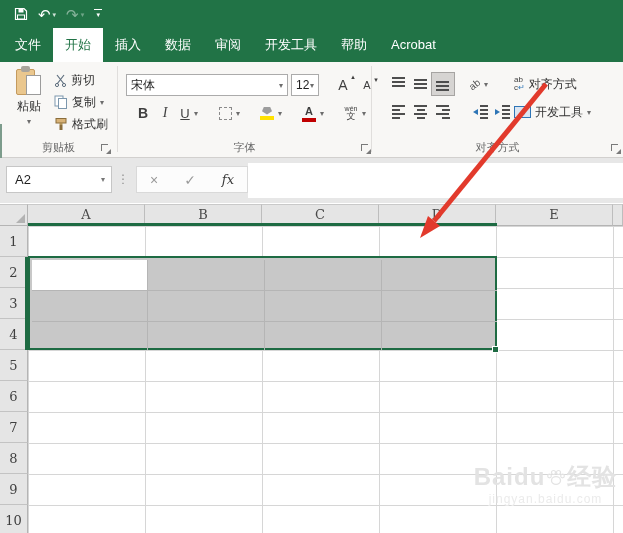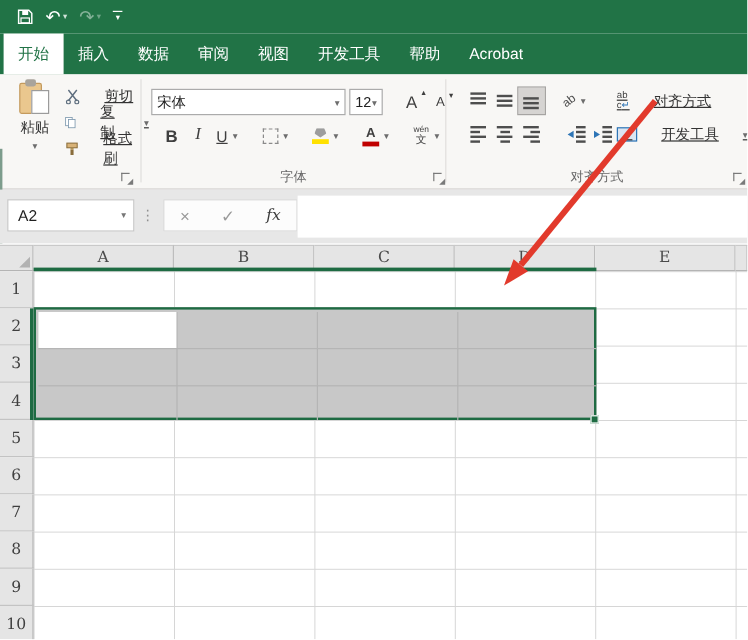--- a/index.html
+++ b/index.html
@@ -24,21 +24,21 @@
   .ribbon { position:absolute; left:0; top:62px; width:623px; height:96px; background:#f8f7f5; border-bottom:1px solid #d2d0ce; }
   .edge-strip { position:absolute; left:0; top:62px; width:2px; height:96px; background:#7d9c8c; }
   .gsep { position:absolute; top:4px; width:1px; height:86px; background:#e0dedc; }
   .group { position:absolute; top:0; height:96px; }
   .group-label { position:absolute; bottom:3px; left:0; right:0; text-align:center; font-size:11px; color:#676767; }
   .launcher { position:absolute; width:10px; height:10px; }
   .launcher::before { content:""; position:absolute; left:0; top:0; width:6px; height:6px; border-left:1px solid #7a7a7a; border-top:1px solid #7a7a7a; }
   .launcher::after { content:""; position:absolute; right:0; bottom:0; width:0; height:0; border-bottom:5px solid #7a7a7a; border-left:5px solid transparent; }
 
   .big-btn { position:absolute; display:flex; flex-direction:column; align-items:center; gap:2px; font-size:12px; color:#333; }
-  .sm-btn { position:absolute; display:flex; align-items:center; gap:20px; font-size:12px; color:#333; height:20px;text-decoration:underline; }
+  .sm-btn { position:absolute; display:flex; align-items:center; gap:4px; font-size:12px; color:#333; height:20px; }
   .caret { font-size:8px; color:#6d6d6d; }
 
   
   .clip-ic { position:relative; width:26px; height:30px; }
   .clip-board { position:absolute; left:0; top:3px; width:19px; height:26px; background:#eac78e; border:1px solid #c49a5d; border-radius:2px; }
   .clip-clip { position:absolute; left:5px; top:0; width:9px; height:6px; background:#a9a49c; border-radius:2px; }
   .clip-page { position:absolute; left:10px; top:9px; width:15px; height:20px; background:#fff; border:1px solid #9b9b9b; }
   .svg-ic { display:inline-block; }
 
   
@@ -135,25 +135,25 @@
       <span>↷</span>
       <span class="mini-caret">▾</span>
     </span>
     <span class="qat-more">
       <span class="topline"></span>
       <span class="mini-caret">▾</span>
     </span>
   </div>
 
   <div class="tabrow">
+    <span class="tab">文件</span>
     <span class="tab selected">开始</span>
     <span class="tab">插入</span>
     <span class="tab">数据</span>
     <span class="tab">审阅</span>
-    <span class="tab">视图</span>
     <span class="tab">开发工具</span>
     <span class="tab">帮助</span>
     <span class="tab">Acrobat</span>
   </div>
 
   <div class="ribbon">
     <div class="gsep" style="left:117px"></div>
     <div class="gsep" style="left:371px"></div>
 
     <div class="group" style="left:0;width:117px">
@@ -183,20 +183,21 @@
         <span class="caret">▾</span>
       </div>
       <div class="sm-btn" style="left:54px;top:52px">
         <svg class="svg-ic" width="14" height="14" viewBox="0 0 14 14">
           <rect x="2" y="1.5" width="10" height="4.5" fill="#d8b277" stroke="#8a6d3b"></rect>
           <rect x="5.5" y="8" width="3" height="5" fill="#8a6d3b"></rect>
           <rect x="5.5" y="6" width="3" height="2" fill="#b09156"></rect>
         </svg>
         <span>格式刷</span>
       </div>
+      <div class="group-label">剪贴板</div>
       <span class="launcher" style="left:101px;top:82px"></span>
     </div>
 
     <div class="group" style="left:118px;width:253px">
       <div class="combo" style="left:8px;top:12px;width:162px">
         <span>宋体</span>
         <span class="caret">▾</span>
       </div>
       <div class="combo" style="left:173px;top:12px;width:28px">
         <span>12</span>
@@ -373,19 +374,33 @@
       <span class="sel-v" style="left:117px"></span>
       <span class="sel-v" style="left:234px"></span>
       <span class="sel-v" style="left:351px"></span>
       <span class="sel-h" style="top:32px"></span>
       <span class="sel-h" style="top:63px"></span>
       <span class="active-cell"></span>
     </div>
     <span class="fill-handle"></span>
   </div>
 
+  <div class="watermark">
+    <div class="wm-line1">
+      <span>Baidu</span>
+      <svg width="20" height="20" viewBox="0 0 20 20">
+        <ellipse cx="10" cy="13.5" rx="4.5" ry="3.8" fill="none" stroke="#e3e3e3" stroke-width="1.3"></ellipse>
+        <circle cx="3.5" cy="9" r="1.8" fill="none" stroke="#e3e3e3" stroke-width="1.2"></circle>
+        <circle cx="7.5" cy="5.5" r="2" fill="none" stroke="#e3e3e3" stroke-width="1.2"></circle>
+        <circle cx="12.5" cy="5.5" r="2" fill="none" stroke="#e3e3e3" stroke-width="1.2"></circle>
+        <circle cx="16.5" cy="9" r="1.8" fill="none" stroke="#e3e3e3" stroke-width="1.2"></circle>
+      </svg>
+      <span>经验</span>
+    </div>
+    <div class="wm-line2">jingyan.baidu.com</div>
+  </div>
 
   <svg class="arrow-overlay" width="623" height="533" viewBox="0 0 623 533">
     <line x1="546" y1="84" x2="434" y2="221" stroke="#e23a2c" stroke-width="5"></line>
     <polygon points="420,238 428,216 440,226" fill="#e23a2c"></polygon>
   </svg>
 
 </div>
 
 </body></html>

